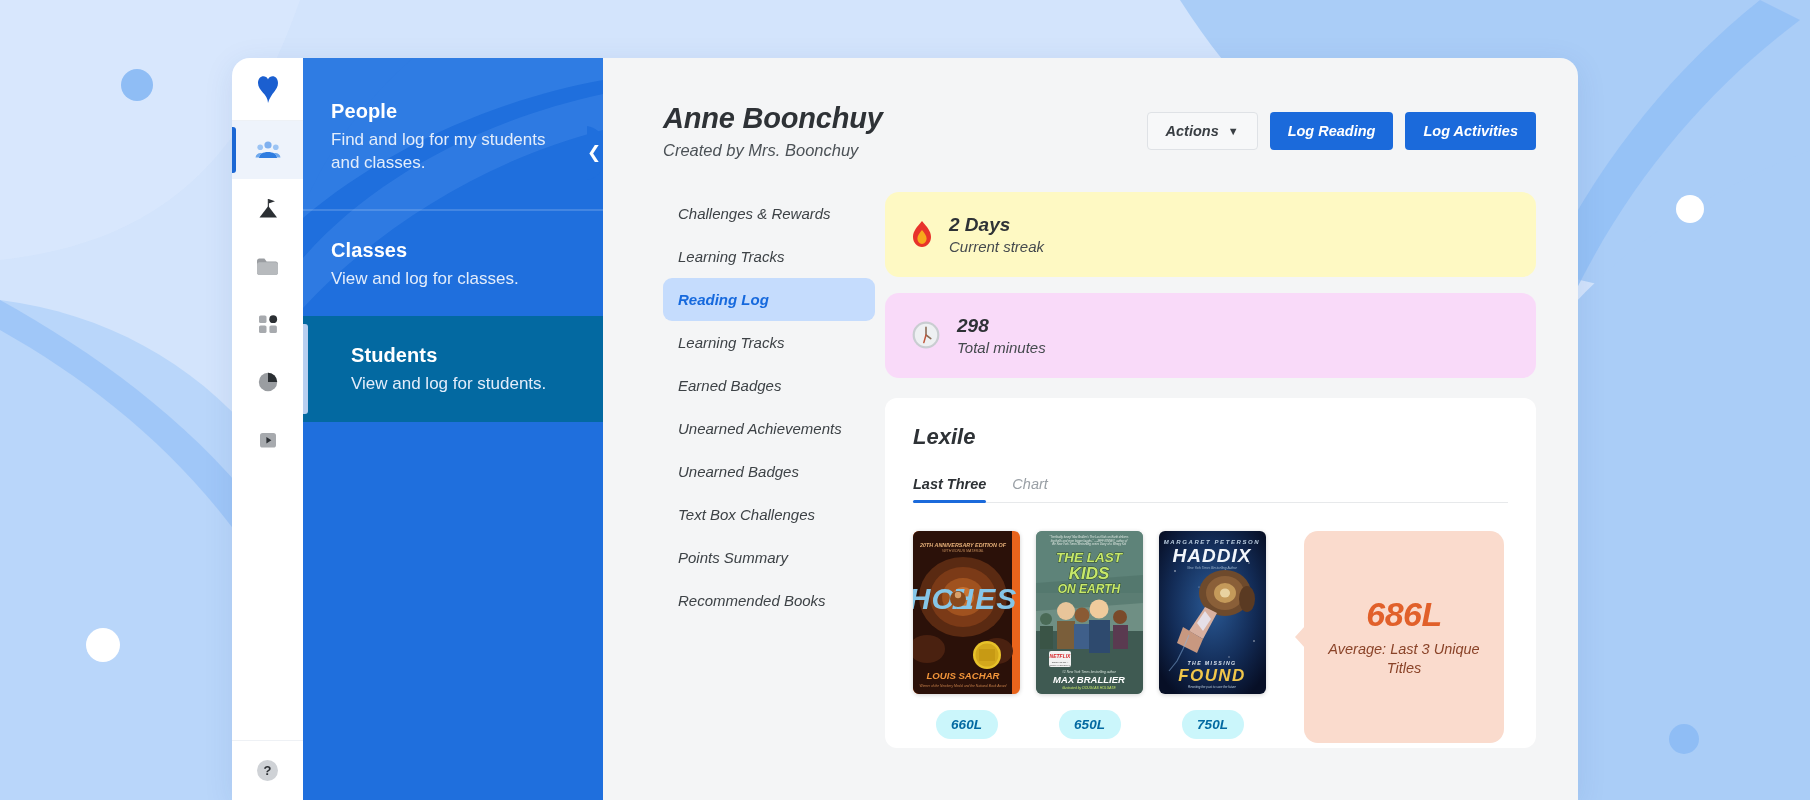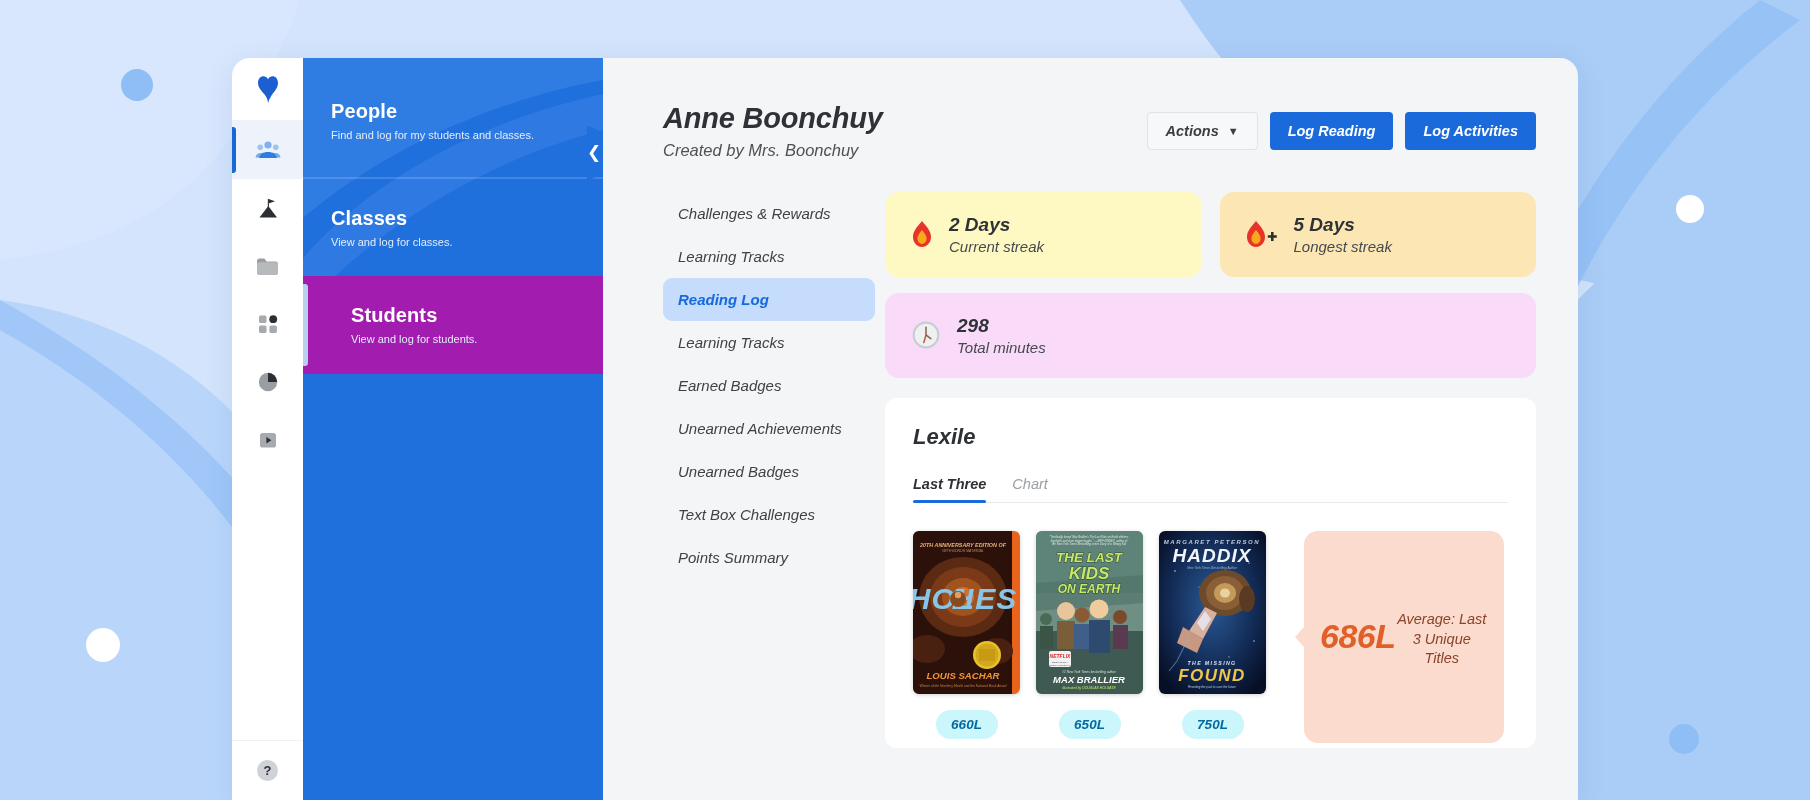--- a/index.html
+++ b/index.html
@@ -65,28 +65,28 @@
 
   
   .navpanel {
     width: 300px; flex: 0 0 300px;
     background: #1f6fdd; position: relative; overflow: hidden;
     color: #fff;
   }
   .navpanel .swoosh { position: absolute; inset: 0; width: 300px; height: 742px; }
   .nav-block { position: relative; padding: 28px 28px 26px 28px; cursor: pointer; }
   .nav-block.people { padding-top: 42px; padding-bottom: 34px; }
-  .nav-block.selected { background: #a21caf; padding-left: 48px; }
+  .nav-block.selected { background: #0369a1; padding-left: 48px; }
   .nav-block.selected::before {
     content: ""; position: absolute; left: 0; top: 8px; bottom: 8px;
     width: 5px; background: #b8cff0; border-radius: 0 3px 3px 0;
   }
   .nav-sep { height: 2px; background: rgba(255,255,255,.16); position: relative; }
   .nav-title { font-size: 20px; font-weight: bold; letter-spacing: .1px; margin-bottom: 5px; }
-  .nav-desc { font-size: 11px; line-height: 1.38; color: #e3edfb; }
+  .nav-desc { font-size: 17px; line-height: 1.38; color: #e3edfb; }
 
   .collapse-btn {
     position: absolute; right: -14px; top: 68px;
     width: 30px; height: 54px;
     z-index: 9; cursor: pointer;
   }
   .collapse-btn svg { display: block; }
   .collapse-chevron {
     position: absolute; left: 0px; top: 18px;
     color: #ffffff; font-size: 17px; line-height: 1; font-weight: 300;
@@ -163,21 +163,21 @@
   .lexile-pill {
     margin: 16px auto 0 auto; width: 62px; height: 29px;
     background: #cbf6fb; color: #0369a1; border-radius: 15px;
     font-size: 13.5px; font-weight: bold;
     display: flex; align-items: center; justify-content: center;
   }
   .avg-box {
     margin-left: 22px; position: relative;
     background: #fadbcd; border-radius: 14px;
     width: 200px; height: 212px;
-    display: flex; align-items: center; justify-content: center;
+    display: flex; flex-direction: column; align-items: center; justify-content: center;
     padding: 0 16px; text-align: center;
   }
   .avg-box::before {
     content: ""; position: absolute; left: -9px; top: 50%;
     transform: translateY(-50%);
     border-top: 11px solid transparent; border-bottom: 11px solid transparent;
     border-right: 10px solid #fadbcd;
   }
   .avg-val { font-size: 34px; font-weight: bold; color: #e1602a; letter-spacing: -.5px; }
   .avg-lbl { font-size: 14.5px; color: #8a4328; margin-top: 6px; line-height: 1.35; }
@@ -311,48 +311,36 @@
       <div class="secmenu">
         <div class="secmenu-item">Challenges &amp; Rewards</div>
         <div class="secmenu-item">Learning Tracks</div>
         <div class="secmenu-item active">Reading Log</div>
         <div class="secmenu-item">Learning Tracks</div>
         <div class="secmenu-item">Earned Badges</div>
         <div class="secmenu-item">Unearned Achievements</div>
         <div class="secmenu-item">Unearned Badges</div>
         <div class="secmenu-item">Text Box Challenges</div>
         <div class="secmenu-item">Points Summary</div>
+        <div class="secmenu-item">Recommended Books</div>
       </div>
 
       <div class="rightcol">
 
         <div class="stats-row">
           <div class="stat-card" style="background:#fef9c3">
             <span class="stat-ico">
               <svg width="22" height="28" viewBox="0 0 22 28">
                 <path d="M11 1 C6 7 2 11 2 17 C2 22.5 6 27 11 27 C16 27 20 22.5 20 17 C20 11 16 7 11 1 Z" fill="#e8332a"></path>
                 <path d="M11 10 C8.4 13.4 6.4 15.6 6.4 18.6 C6.4 21.6 8.5 24 11 24 C13.5 24 15.6 21.6 15.6 18.6 C15.6 15.6 13.6 13.4 11 10 Z" fill="#f7a81b"></path>
               </svg>
             </span>
             <div>
               <div class="stat-val">2 Days</div>
               <div class="stat-lbl">Current streak</div>
-            </div>
-          </div>
-          <div class="stat-card" style="background:#fce7b4">
-            <span class="stat-ico">
-              <svg width="32" height="28" viewBox="0 0 32 28">
-                <path d="M10 1 C5 7 1 11 1 17 C1 22.5 5 27 10 27 C15 27 19 22.5 19 17 C19 11 15 7 10 1 Z" fill="#e8332a"></path>
-                <path d="M10 10 C7.4 13.4 5.4 15.6 5.4 18.6 C5.4 21.6 7.5 24 10 24 C12.5 24 14.6 21.6 14.6 18.6 C14.6 15.6 12.6 13.4 10 10 Z" fill="#f7a81b"></path>
-                <path d="M25 12 L27.6 12 L27.6 15.2 L30.8 15.2 L30.8 17.8 L27.6 17.8 L27.6 21 L25 21 L25 17.8 L21.8 17.8 L21.8 15.2 L25 15.2 Z" fill="#2b2f33"></path>
-              </svg>
-            </span>
-            <div>
-              <div class="stat-val">5 Days</div>
-              <div class="stat-lbl">Longest streak</div>
             </div>
           </div>
         </div>
 
         <div class="stat-card wide" style="background:#f9daf9">
           <span class="stat-ico">
             <svg width="30" height="30" viewBox="0 0 30 30">
               <circle cx="15" cy="15" r="13.4" fill="#c9cdd1"></circle>
               <circle cx="15" cy="15" r="11.2" fill="#eef0f2"></circle>
               <path d="M15 7.4 L15 15 L19.8 18.6" stroke="#8a6b55" stroke-width="1.6" fill="none" stroke-linecap="round"></path>

